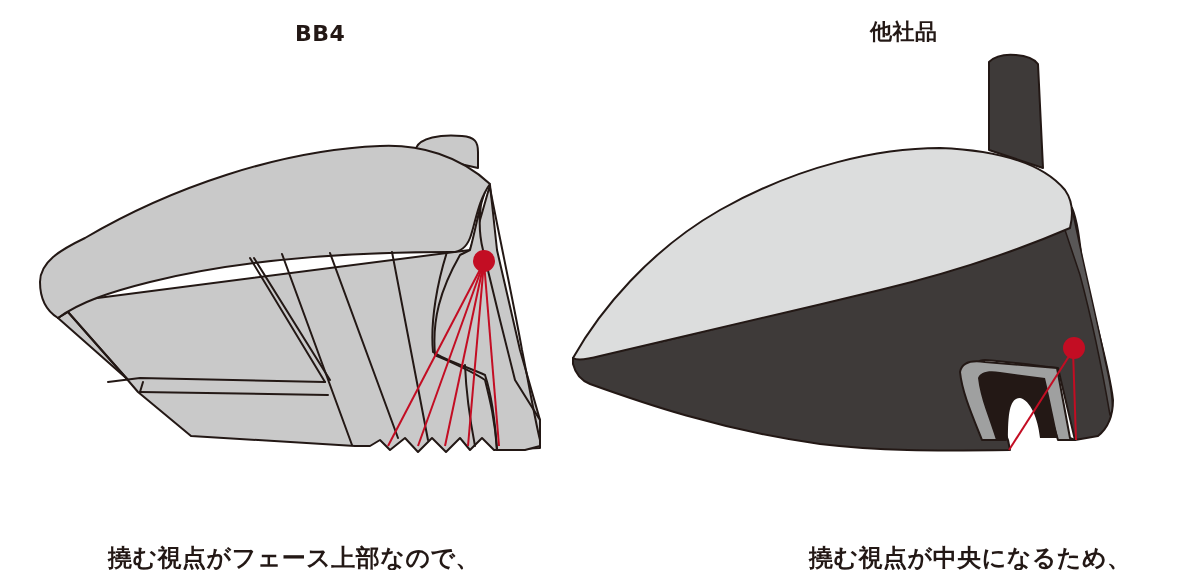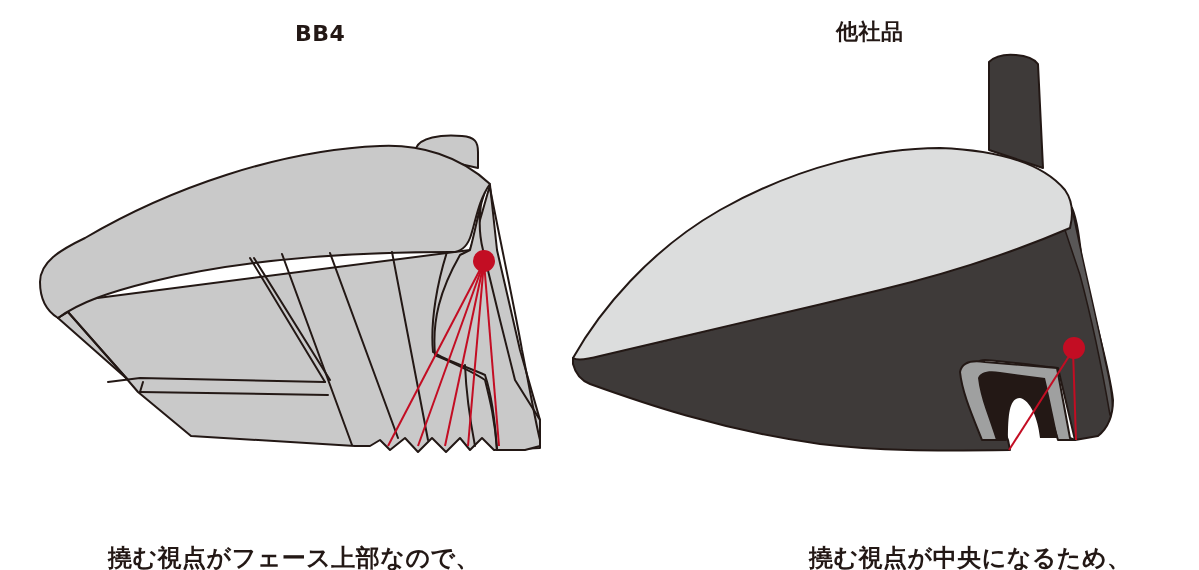--- a/index.html
+++ b/index.html
@@ -5,21 +5,21 @@
   html, body { margin: 0; padding: 0; background: #ffffff; }
   body { width: 1199px; height: 570px; position: relative; overflow: hidden; font-family: "DejaVu Sans", "Liberation Sans", sans-serif; color: #231815; }
   .title { position: absolute; font-weight: bold; font-size: 22px; line-height: 1; letter-spacing: 0.5px; }
   .caption { position: absolute; font-weight: bold; font-size: 24px; line-height: 31px; white-space: pre; letter-spacing: 0.5px; }
   svg.art { position: absolute; left: 0; top: 0; }
 </style>
 </head>
 <body>
 
 <div class="title" style="left:295px; top:23px;">BB4</div>
-<div class="title" style="left:836px; top:21px;">他社品</div>
+<div class="title" style="left:870px; top:21px;">他社品</div>
 
 <svg class="art" width="1199" height="570" viewBox="0 0 1199 570">
 
   <g stroke="#231815" stroke-width="2" stroke-linejoin="round" fill="#c9c9c9">
 
     <path d="M416 148 C420 138 440 134 462 136 C475 137 478 142 478 152 L478 168 L416 154 Z"></path>
 
     <path d="M58 318 L126 378 L138 392 L191 436 L355 446 L370 446 L380 440 L390 450 L405 438 L418 452 L432 438 L446 452 L460 438 L470 450 L482 438 L494 450 L540 448 L540 420 L520 350 L497 250 L490 185 L480 220 L470 250 L82 300 Z"></path>
 
     <path d="M488 185 C478 200 478 230 483 250 L500 320 L515 380 L540 420 L540 446 L525 450 L497 450 C495 420 490 400 485 380 C470 370 450 362 435 355 C432 320 440 290 460 255 L470 250 C478 220 480 200 488 185 Z"></path>

